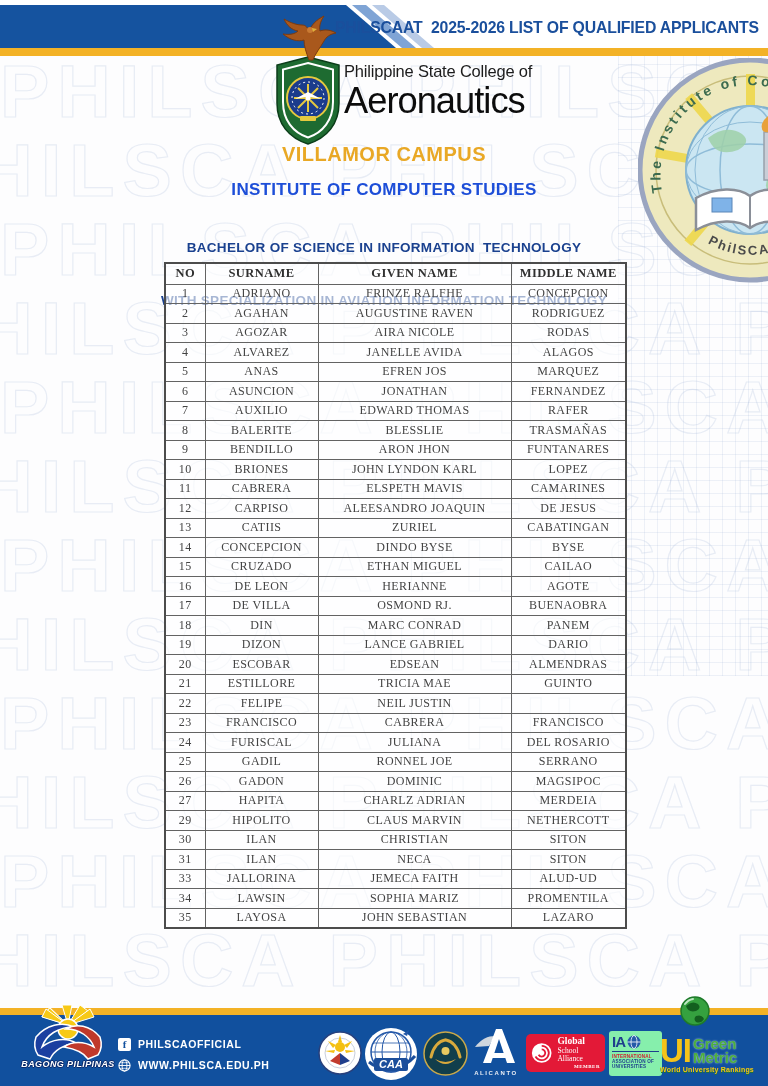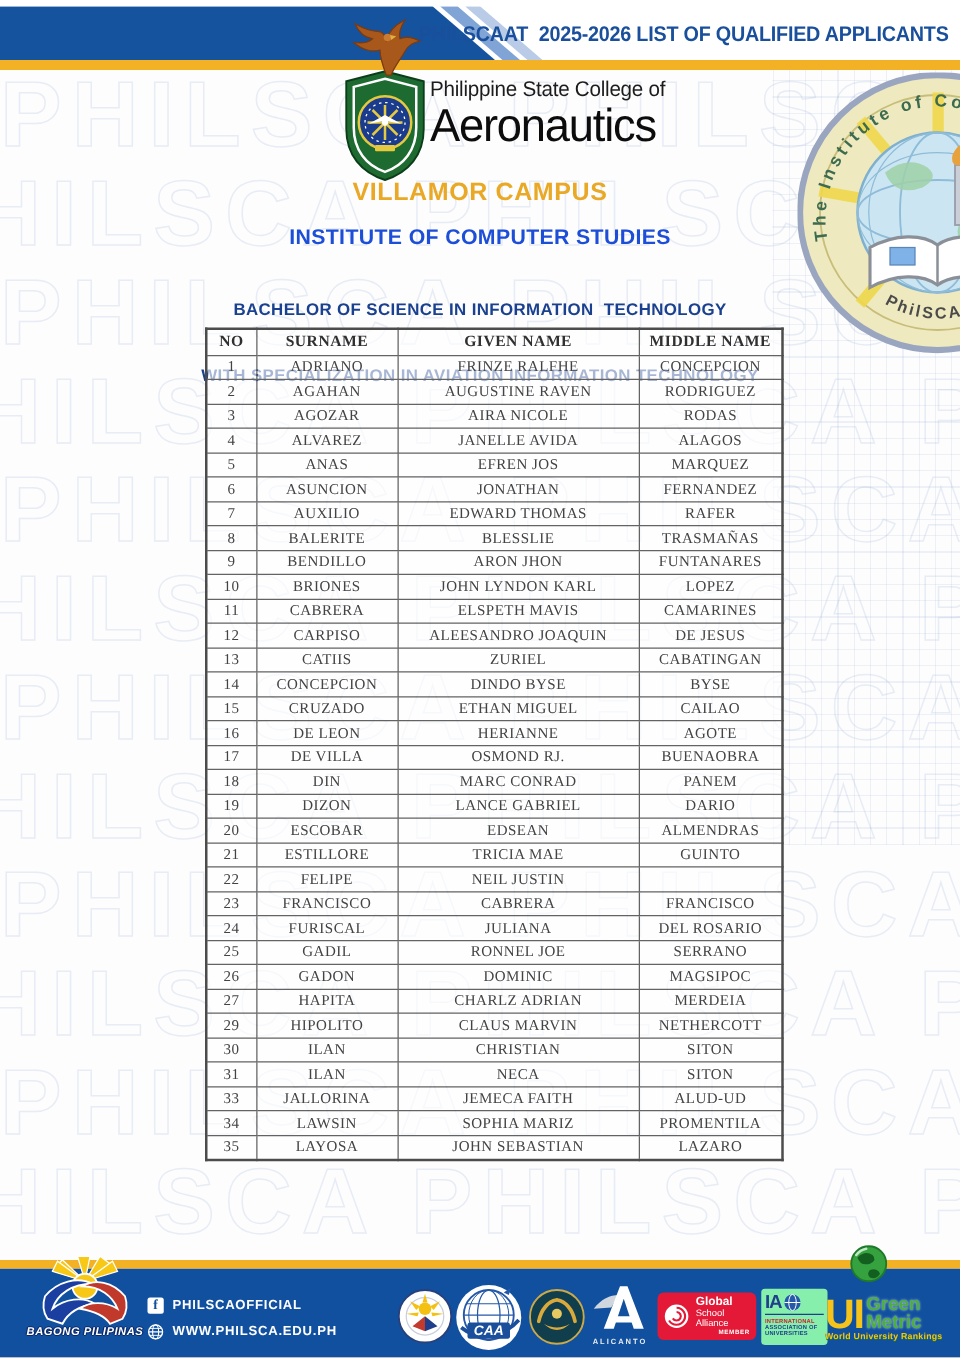--- a/index.html
+++ b/index.html
@@ -73,21 +73,21 @@
   .contact-row span.txt { font-size:10.5px; font-weight:700; letter-spacing:.6px; }
   .fb-icon { width:13px; height:13px; background:#fff; border-radius:2px; color:#11509e;
              font-weight:700; font-size:11px; text-align:center; line-height:13px;
              font-family:"Liberation Serif", serif; }
   .globe-icon { width:13px; height:13px; }
 
   .flogo { position:absolute; z-index:5; }
   .alicanto-label { font-size:6px; letter-spacing:1.6px; color:#e9edf4; text-align:center; margin-top:1px; font-weight:700; }
   .gsa { left:526px; top:1034px; width:79px; height:38px; background:#e31937; border-radius:5px;
          display:flex; align-items:center; padding:0 5px; gap:5px; color:#fff; }
-  .gsa-text { line-height:1; }
+  .gsa-text { line-height:1;font-family:Liberation Serif, serif; }
   .gsa-l1 { font-size:9.5px; font-weight:700; }
   .gsa-l2 { font-size:7.5px; margin-top:1px; }
   .gsa-member { font-size:5px; text-align:right; margin-top:2px; letter-spacing:.5px; font-weight:700; }
   .iau { left:609px; top:1031px; width:53px; height:45px; background:#86efac; border-radius:3px; padding:2px 3px; }
   .iau-top { display:flex; align-items:center; gap:2px; }
   .iau-letters { font-size:15px; font-weight:700; color:#1f3e8c; letter-spacing:-1px; }
   .iau-l1 { font-size:4.6px; font-weight:700; color:#d11f2f; margin-top:2px; letter-spacing:.2px; }
   .iau-l2, .iau-l3 { font-size:4.6px; font-weight:700; color:#1f3e8c; letter-spacing:.2px; }
   .iau-rule { height:1px; background:#1f3e8c; margin:1px 0; }
   .greenmetric { left:660px; top:1020px; width:106px; }

